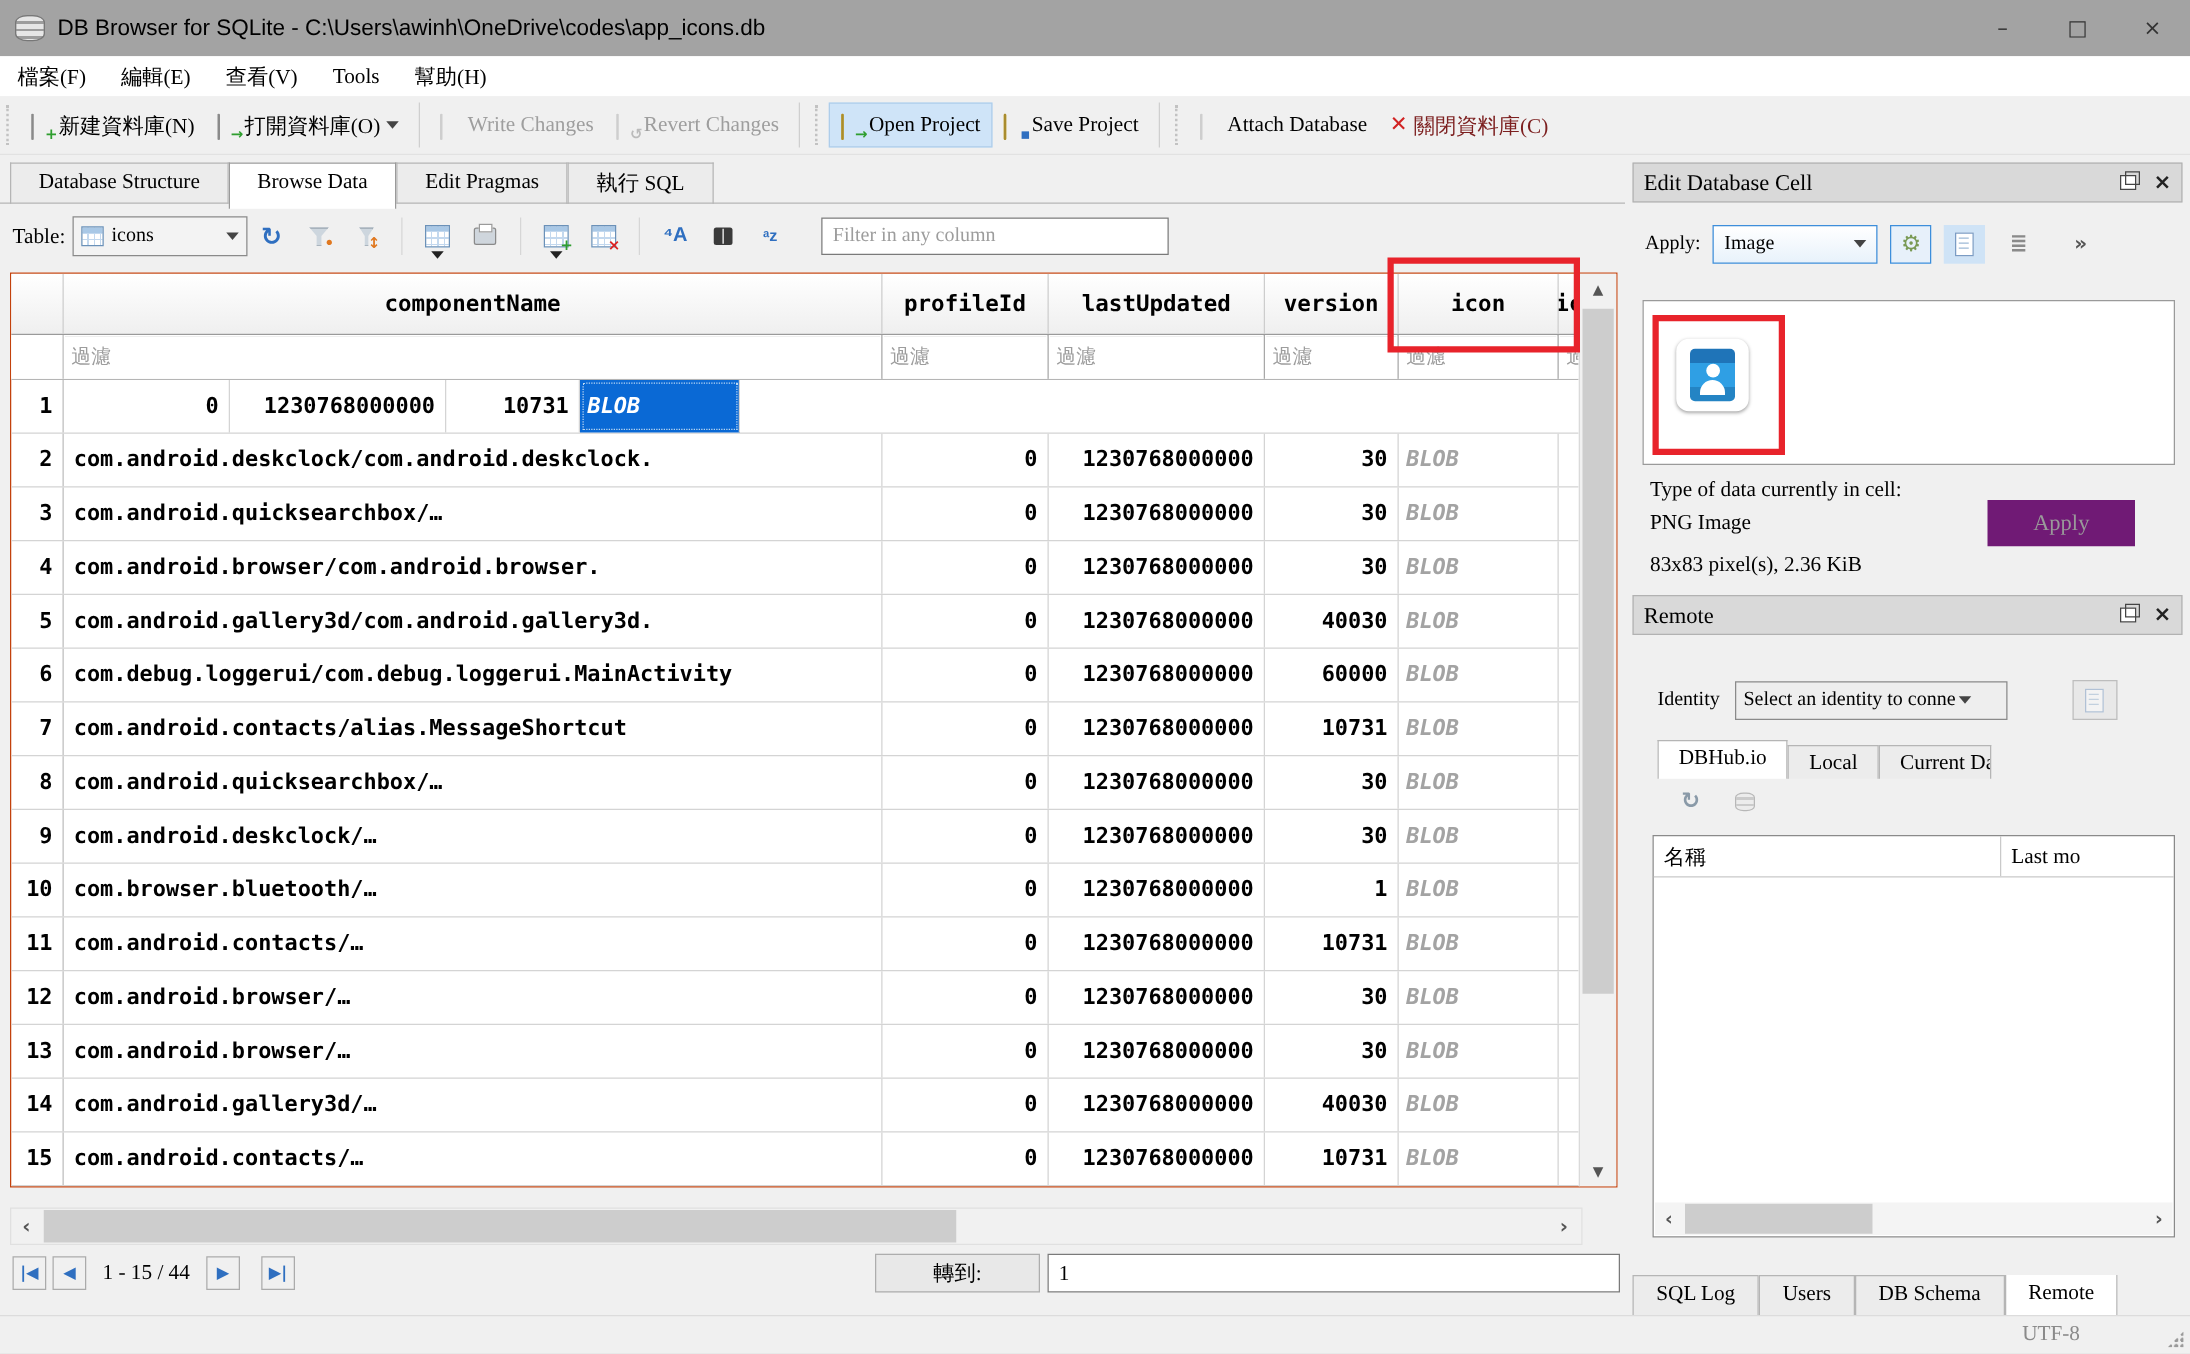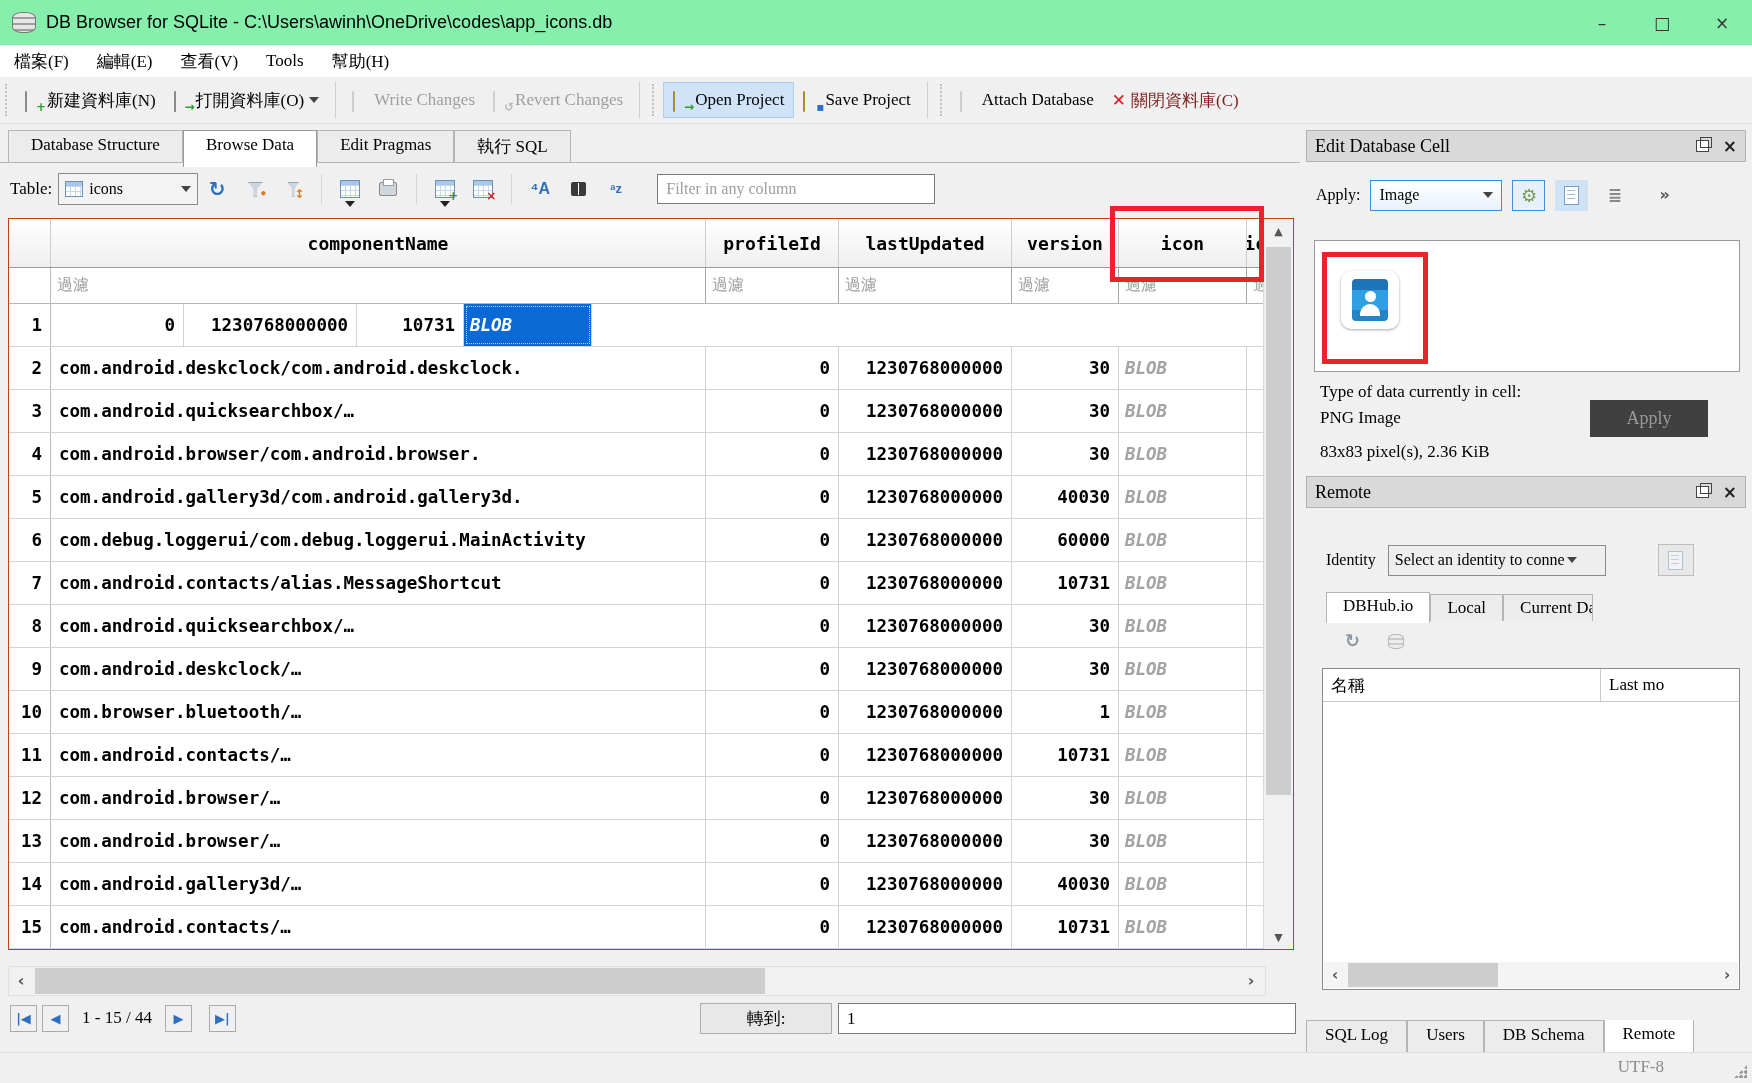--- a/index.html
+++ b/index.html
@@ -1,21 +1,21 @@
 <!DOCTYPE html>
 <html><head>
 <meta charset="utf-8">
 <style>
   html,body{margin:0;padding:0}
   #screen{position:relative;width:1752px;height:1083px;background:#f0f0f0;color:#000;
           font-family:"Liberation Serif",serif;font-size:16px;overflow:hidden;
           outline:1px solid #8a8a8a}
 
   
-  .titlebar{position:absolute;left:0;top:0;width:100%;height:45px;background:#86efac;
+  .titlebar{position:absolute;left:0;top:0;width:100%;height:45px;background:#a3a3a3;
             display:flex;align-items:center;padding-left:12px;box-sizing:border-box}
   .cyl{width:22px;height:19px;border-radius:10px/6px;border:1px solid #777;
        background:repeating-linear-gradient(180deg,#e6e6e6 0 4px,#9d9d9d 4px 6px);position:relative}
   .title-text{margin-left:10px;font-family:"Liberation Sans",sans-serif;font-size:18px}
   .win-controls{margin-left:auto;display:flex;height:100%}
   .winbtn{width:60px;height:100%;display:flex;align-items:center;justify-content:center;
           font-family:"DejaVu Sans",sans-serif;font-size:17px;color:#333}
 
   
   .menubar{position:absolute;left:0;top:45px;width:100%;height:32px;background:#fff;
@@ -160,32 +160,32 @@
            border-radius:10px;box-shadow:0 1px 3px rgba(0,0,0,.35);display:flex;
            align-items:center;justify-content:center}
   .contacts-ic{width:36px;height:42px;border-radius:4px;position:relative;overflow:hidden;
                background:linear-gradient(180deg,#1f74b8 0 11px,#2f9fe4 11px 31px,#2484c4 31px)}
   .contacts-ic::before{content:"";position:absolute;left:12.5px;top:12px;width:11px;height:11px;
                        border-radius:50%;background:#fff}
   .contacts-ic::after{content:"";position:absolute;left:8px;top:25px;width:20px;height:12px;
                       border-radius:10px 10px 0 0;background:#fff}
 
   .lbl{position:absolute;font-size:17px}
-  .apply{position:absolute;left:1590px;top:400px;width:118px;height:37px;background:#404040;
+  .apply{position:absolute;left:1590px;top:400px;width:118px;height:37px;background:#701a75;
          color:#9a9a9a;border:none;font-family:"Liberation Serif",serif;font-size:18px}
 
   .id-row{position:absolute;left:1326px;top:544px;width:416px;height:32px;display:flex;align-items:center}
   .id-combo{display:flex;align-items:center;width:218px;height:31px;box-sizing:border-box;
             border:1px solid #8a8a8a;background:#eee;padding:0 6px;margin-left:12px;
             overflow:hidden;white-space:nowrap}
   .id-combo span{overflow:hidden;text-overflow:clip;white-space:nowrap}
   .id-btn{width:36px;height:32px;box-sizing:border-box;background:#e8e8e8;border:1px solid #bdbdbd;
           margin-left:52px;display:flex;align-items:center;justify-content:center}
 
-  .rtabs{position:absolute;left:1326px;top:592px;height:31px;display:flex;align-items:center}
+  .rtabs{position:absolute;left:1326px;top:592px;height:31px;display:flex;align-items:flex-end}
   .rtab{padding:3px 16px;background:#ececec;border:1px solid #b5b5b5;border-bottom:none;
         font-size:17px;white-space:nowrap;overflow:hidden}
   .rtab.active{background:#fff;height:24px}
   .rtab.clip{width:72px;padding-right:0}
 
   .ricons{position:absolute;left:1345px;top:632px;display:flex;gap:28px;align-items:center}
   .rrefresh{color:#8a9aa8;font:700 18px/18px "DejaVu Sans",sans-serif}
 
   .rlist{position:absolute;left:1322px;top:668px;width:418px;height:322px;background:#fff;
          border:1px solid #8a8a8a;box-sizing:border-box}

